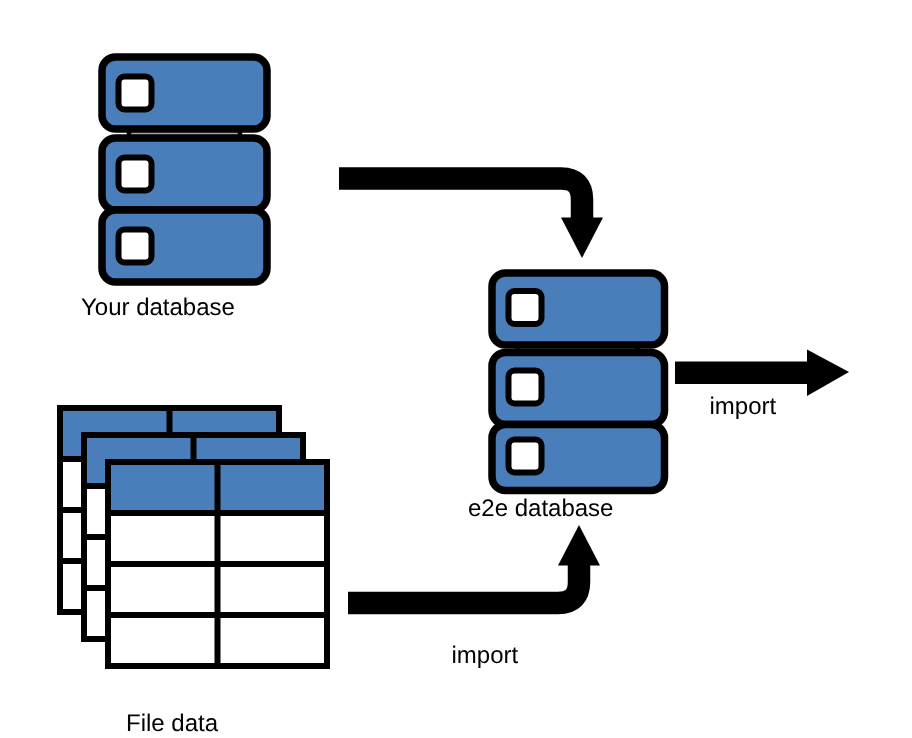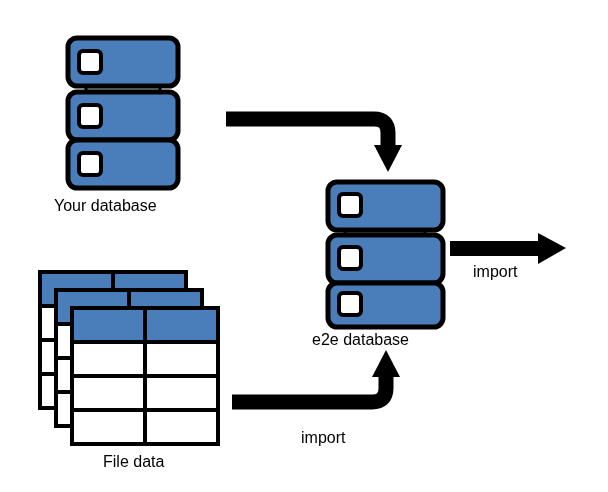--- a/index.html
+++ b/index.html
@@ -28,21 +28,21 @@
   }
   .label {
     position: absolute;
     color: #000000;
     font-size: 16px;
     line-height: 20px;
     white-space: nowrap;
     font-family: "Liberation Sans", sans-serif;
   }
   #label-your-database { left: 54px; top: 196px; }
-  #label-file-data     { left: 84px; top: 452px; margin-left: 19px; }
+  #label-file-data     { left: 84px; top: 473px; }
   #label-e2e-database  { left: 312px; top: 330px; }
   #label-import        { left: 301px; top: 428px; }
   #label-output        { left: 473px; top: 262px; }
 </style>
 </head>
 <body>
 
 <div id="canvas">
 
   <svg class="svg-layer" viewBox="0 0 608 492" xmlns="http://www.w3.org/2000/svg">

